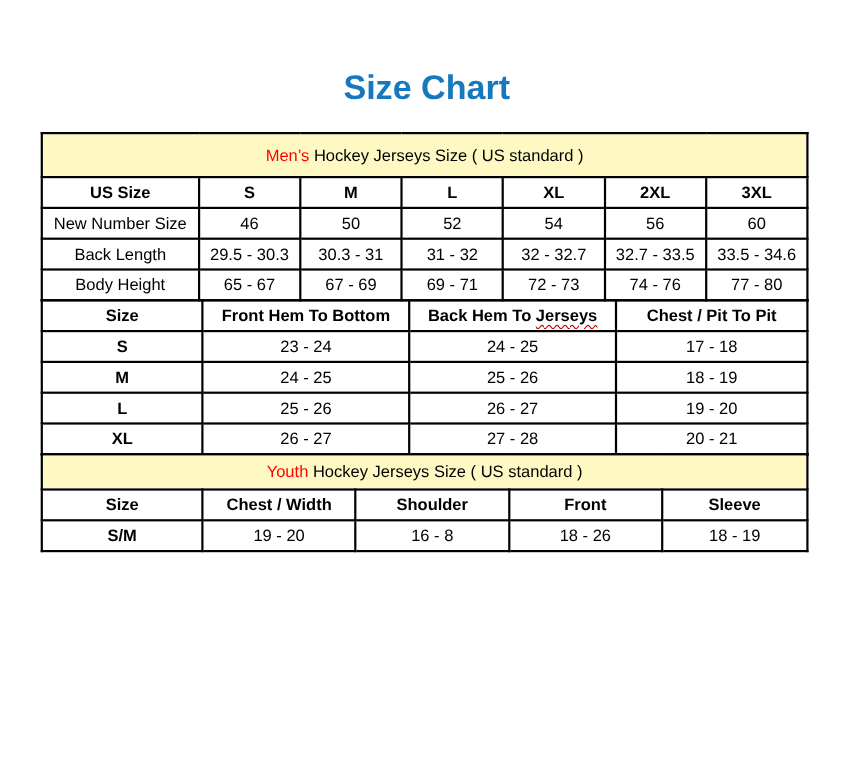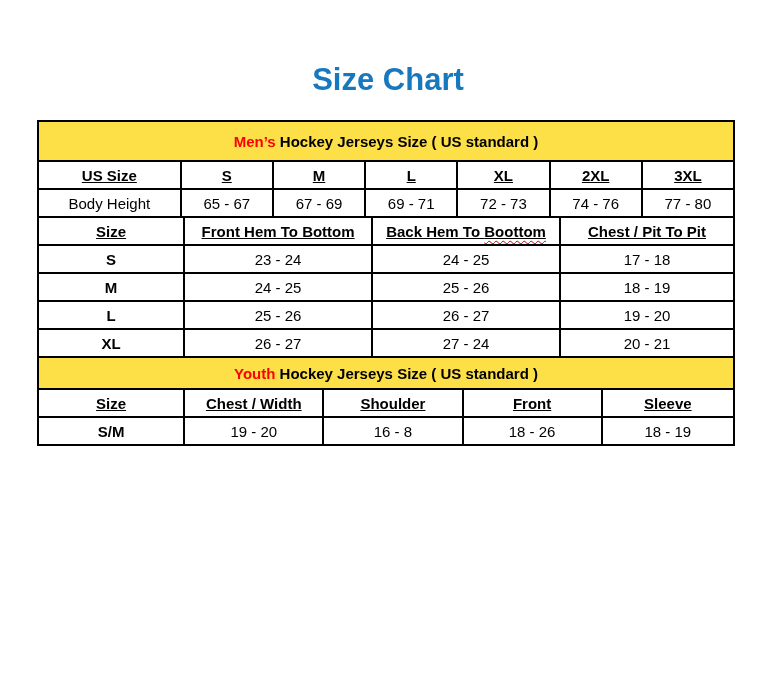--- a/index.html
+++ b/index.html
@@ -43,30 +43,30 @@
     border: 2px solid #000000;
     text-align: center;
     vertical-align: middle;
     padding: 0 2px;
     font-size: 15px;
     height: 26px;
     white-space: nowrap;
     overflow: hidden;
   }
   td.caption {
-    background: #fde047;
+    background: #fef9c3;
     font-size: 17px;
-    font-weight: bold;
+    font-weight: normal;
   }
   .t-mens  td.caption { height: 38px; }
   .t-womens td.caption { height: 36px; }
   .t-youth td.caption { height: 30px; }
   .cap-red { color: #FF0000; }
   .cap-black { color: #000000; }
-  tr.header-row td { font-weight: bold; text-decoration: underline; }
+  tr.header-row td { font-weight: bold; }
   td.bold { font-weight: bold; }
   .typo {
     text-decoration: underline;
     text-decoration-style: wavy;
     text-decoration-color: #C00000;
     text-decoration-thickness: 1px;
     text-underline-offset: 3px;
   }
 </style>
 </head>
@@ -97,20 +97,38 @@
       <tr class="header-row">
             <td>US Size</td>
             <td>S</td>
             <td>M</td>
             <td>L</td>
             <td>XL</td>
             <td>2XL</td>
             <td>3XL</td>
           </tr>
           <tr>
+            <td>New Number Size</td>
+            <td>46</td>
+            <td>50</td>
+            <td>52</td>
+            <td>54</td>
+            <td>56</td>
+            <td>60</td>
+          </tr>
+          <tr>
+            <td>Back Length</td>
+            <td>29.5 - 30.3</td>
+            <td>30.3 - 31</td>
+            <td>31 - 32</td>
+            <td>32 - 32.7</td>
+            <td>32.7 - 33.5</td>
+            <td>33.5 - 34.6</td>
+          </tr>
+          <tr>
             <td>Body Height</td>
             <td>65 - 67</td>
             <td>67 - 69</td>
             <td>69 - 71</td>
             <td>72 - 73</td>
             <td>74 - 76</td>
             <td>77 - 80</td>
           </tr>
         </tbody>
     </table>
@@ -119,21 +137,21 @@
         <colgroup>
           <col style="width: 21%;">
           <col style="width: 27%;">
           <col style="width: 27%;">
           <col style="width: 25%;">
         </colgroup>
       <tbody>
       <tr class="header-row">
             <td>Size</td>
             <td>Front Hem To Bottom</td>
-            <td><span>Back Hem To </span><span class="typo">Boottom</span></td>
+            <td><span>Back Hem To </span><span class="typo">Jerseys</span></td>
             <td>Chest / Pit To Pit</td>
           </tr>
           <tr>
             <td class="bold">S</td>
             <td>23 - 24</td>
             <td>24 - 25</td>
             <td>17 - 18</td>
           </tr>
           <tr>
             <td class="bold">M</td>
@@ -143,21 +161,21 @@
           </tr>
           <tr>
             <td class="bold">L</td>
             <td>25 - 26</td>
             <td>26 - 27</td>
             <td>19 - 20</td>
           </tr>
           <tr>
             <td class="bold">XL</td>
             <td>26 - 27</td>
-            <td>27 - 24</td>
+            <td>27 - 28</td>
             <td>20 - 21</td>
           </tr>
         </tbody>
     </table>
 
     <table class="size-table t-youth">
         <colgroup>
           <col style="width: 21%;">
           <col style="width: 20%;">
           <col style="width: 20%;">

